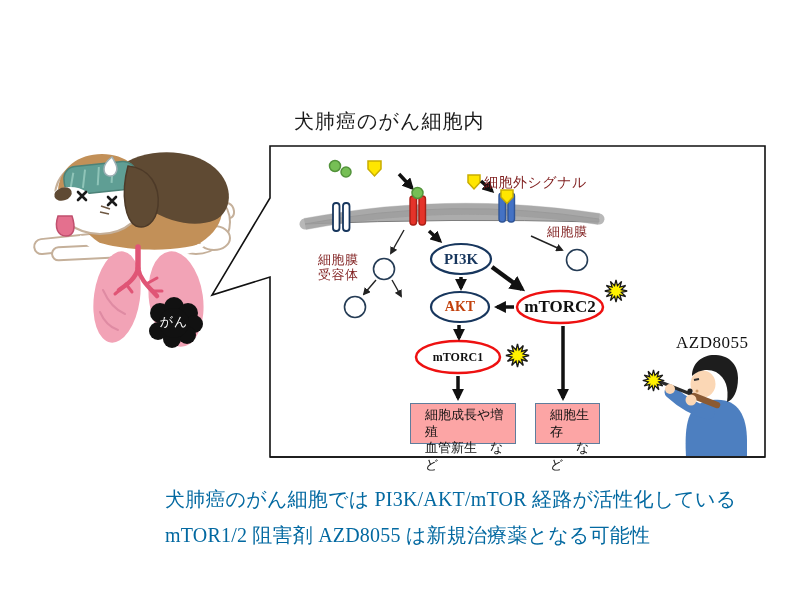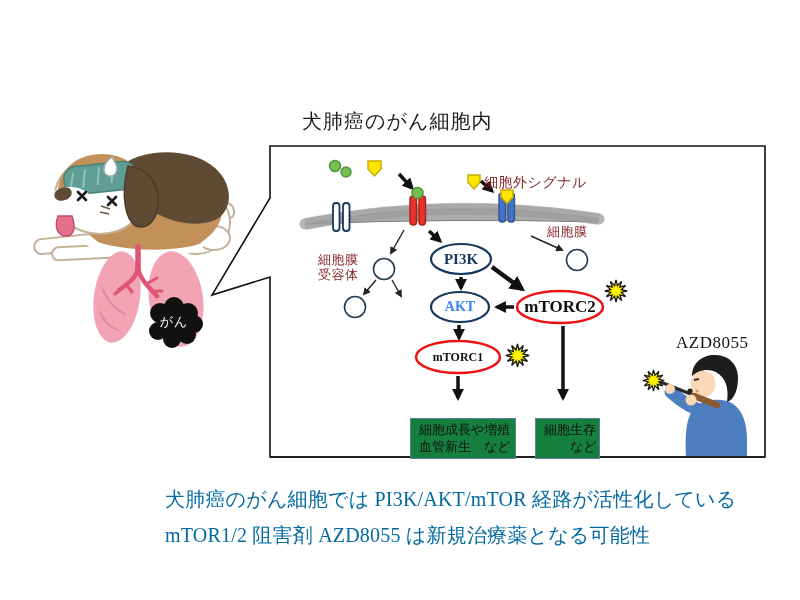--- a/index.html
+++ b/index.html
@@ -1,34 +1,34 @@
 <!DOCTYPE html>
 <html><head>
 <meta charset="utf-8">
 <style>
   html,body{margin:0;padding:0;background:#fff;}
   .stage{position:relative;width:800px;height:600px;background:#fff;overflow:hidden;
          font-family:"Liberation Sans","DejaVu Sans",sans-serif;color:#111;}
   .abs{position:absolute;}
   .preline{white-space:pre-line;}
-  .title{left:302px;top:108px;font-size:20px;letter-spacing:1px;color:#1a1a1a;}
+  .title{left:294px;top:108px;font-size:20px;letter-spacing:1px;color:#1a1a1a;}
   .small-label{font-size:13px;letter-spacing:0.5px;color:#7f1d1d;line-height:15px;margin-top:16px;}
   .extracellular{left:484px;top:159px;font-size:14px;}
   .membrane-lab{left:547px;top:208px;}
   .receptor-lab{left:318px;top:236px;}
   .node{transform:translate(-50%,-50%);font-family:"Liberation Serif","DejaVu Serif",serif;
         font-weight:bold;text-align:center;}
   .node-pi3k{left:461px;top:259px;font-size:15px;color:#17365d;}
-  .node-akt{left:460px;top:307px;font-size:14px;color:#3b82f6;}
+  .node-akt{left:460px;top:307px;font-size:14px;color:#c2410c;}
   .node-mtorc2{left:560px;top:307px;font-size:17px;color:#111;}
   .node-mtorc1{left:458px;top:357px;font-size:12px;color:#111;}
   .drug{left:676px;top:333px;font-family:"Liberation Serif","DejaVu Serif",serif;
         font-size:17px;letter-spacing:0.5px;color:#111;}
-  .outcome{background:#15803d;border:1.5px solid #5f7d9c;font-size:13px;line-height:16.5px;
-           padding:3px 0 0 8px;box-sizing:border-box;margin-top:15px;}
+  .outcome{background:#fca5a5;border:1.5px solid #5f7d9c;font-size:13px;line-height:16.5px;
+           padding:3px 0 0 14px;box-sizing:border-box;}
   .outcome-growth{left:410px;top:403px;width:106px;height:41px;}
   .outcome-survival{left:535px;top:403px;width:65px;height:41px;}
   .cancer-label{left:174px;top:322px;transform:translate(-50%,-50%);color:#fff;
                 font-size:13px;letter-spacing:1px;}
   .caption{left:165px;font-family:"Liberation Serif","DejaVu Serif",serif;
            font-size:20px;color:#0369a1;letter-spacing:0.2px;}
   .caption-1{top:486px;}
   .caption-2{top:522px;}
 </style>
 </head>

